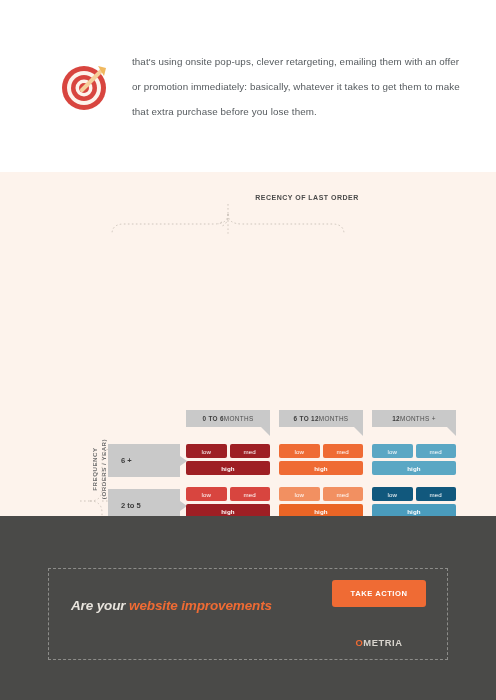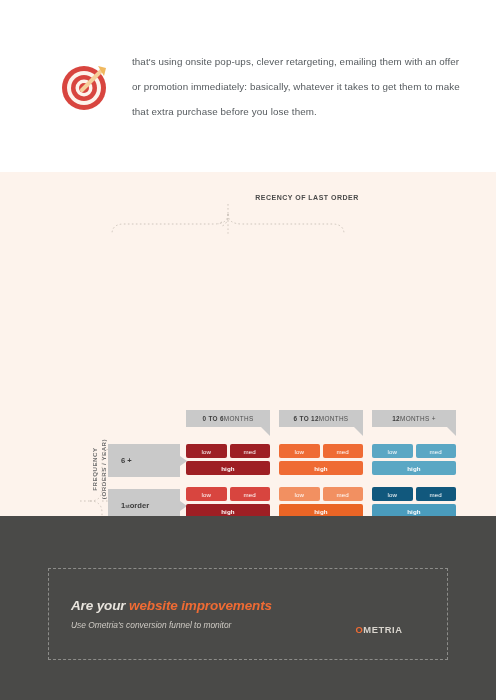--- a/index.html
+++ b/index.html
@@ -220,20 +220,23 @@
       <path d="M4 57 L14 57 M14 57 Q26 57 26 45 L26 14 Q26 4 40 4
                M14 57 Q26 57 26 69 L26 100 Q26 110 40 110
                M26 57 L40 57" fill="none" stroke="#cfc6bd" stroke-width="1" stroke-dasharray="1.6 2.4"></path>
     </svg>
 
     <div class="row-heads">
       <div class="row-head">
         <span>6 +</span>
       </div>
       <div class="row-head">
+        <span>2 to 5</span>
+      </div>
+      <div class="row-head">
         <span>1</span>
           <sup>st</sup>
           <span> order</span>
       </div>
     </div>
 
     <div class="grid">
         <div class="grid-row">
           <div class="grid-block">
             <div class="cell-pair">
@@ -333,21 +336,22 @@
       </div>
   </div>
 
   <div class="footer">
     <div class="footer-box">
       <div class="cta-text">
         <div class="cta-head">
           <span>Are your </span><span class="hl">website improvements</span><br>
         </div>
         <div class="cta-sub">
-          <span>Use Ometria's conversion funnel to monitor</span><br>
+          <br>
         </div>
       </div>
       <div class="cta-right">
+        <div class="take-action">TAKE ACTION</div>
         <div class="brand"><span class="o">O</span><span>METRIA</span></div>
       </div>
     </div>
   </div>
 </div>
 
 </body></html>

